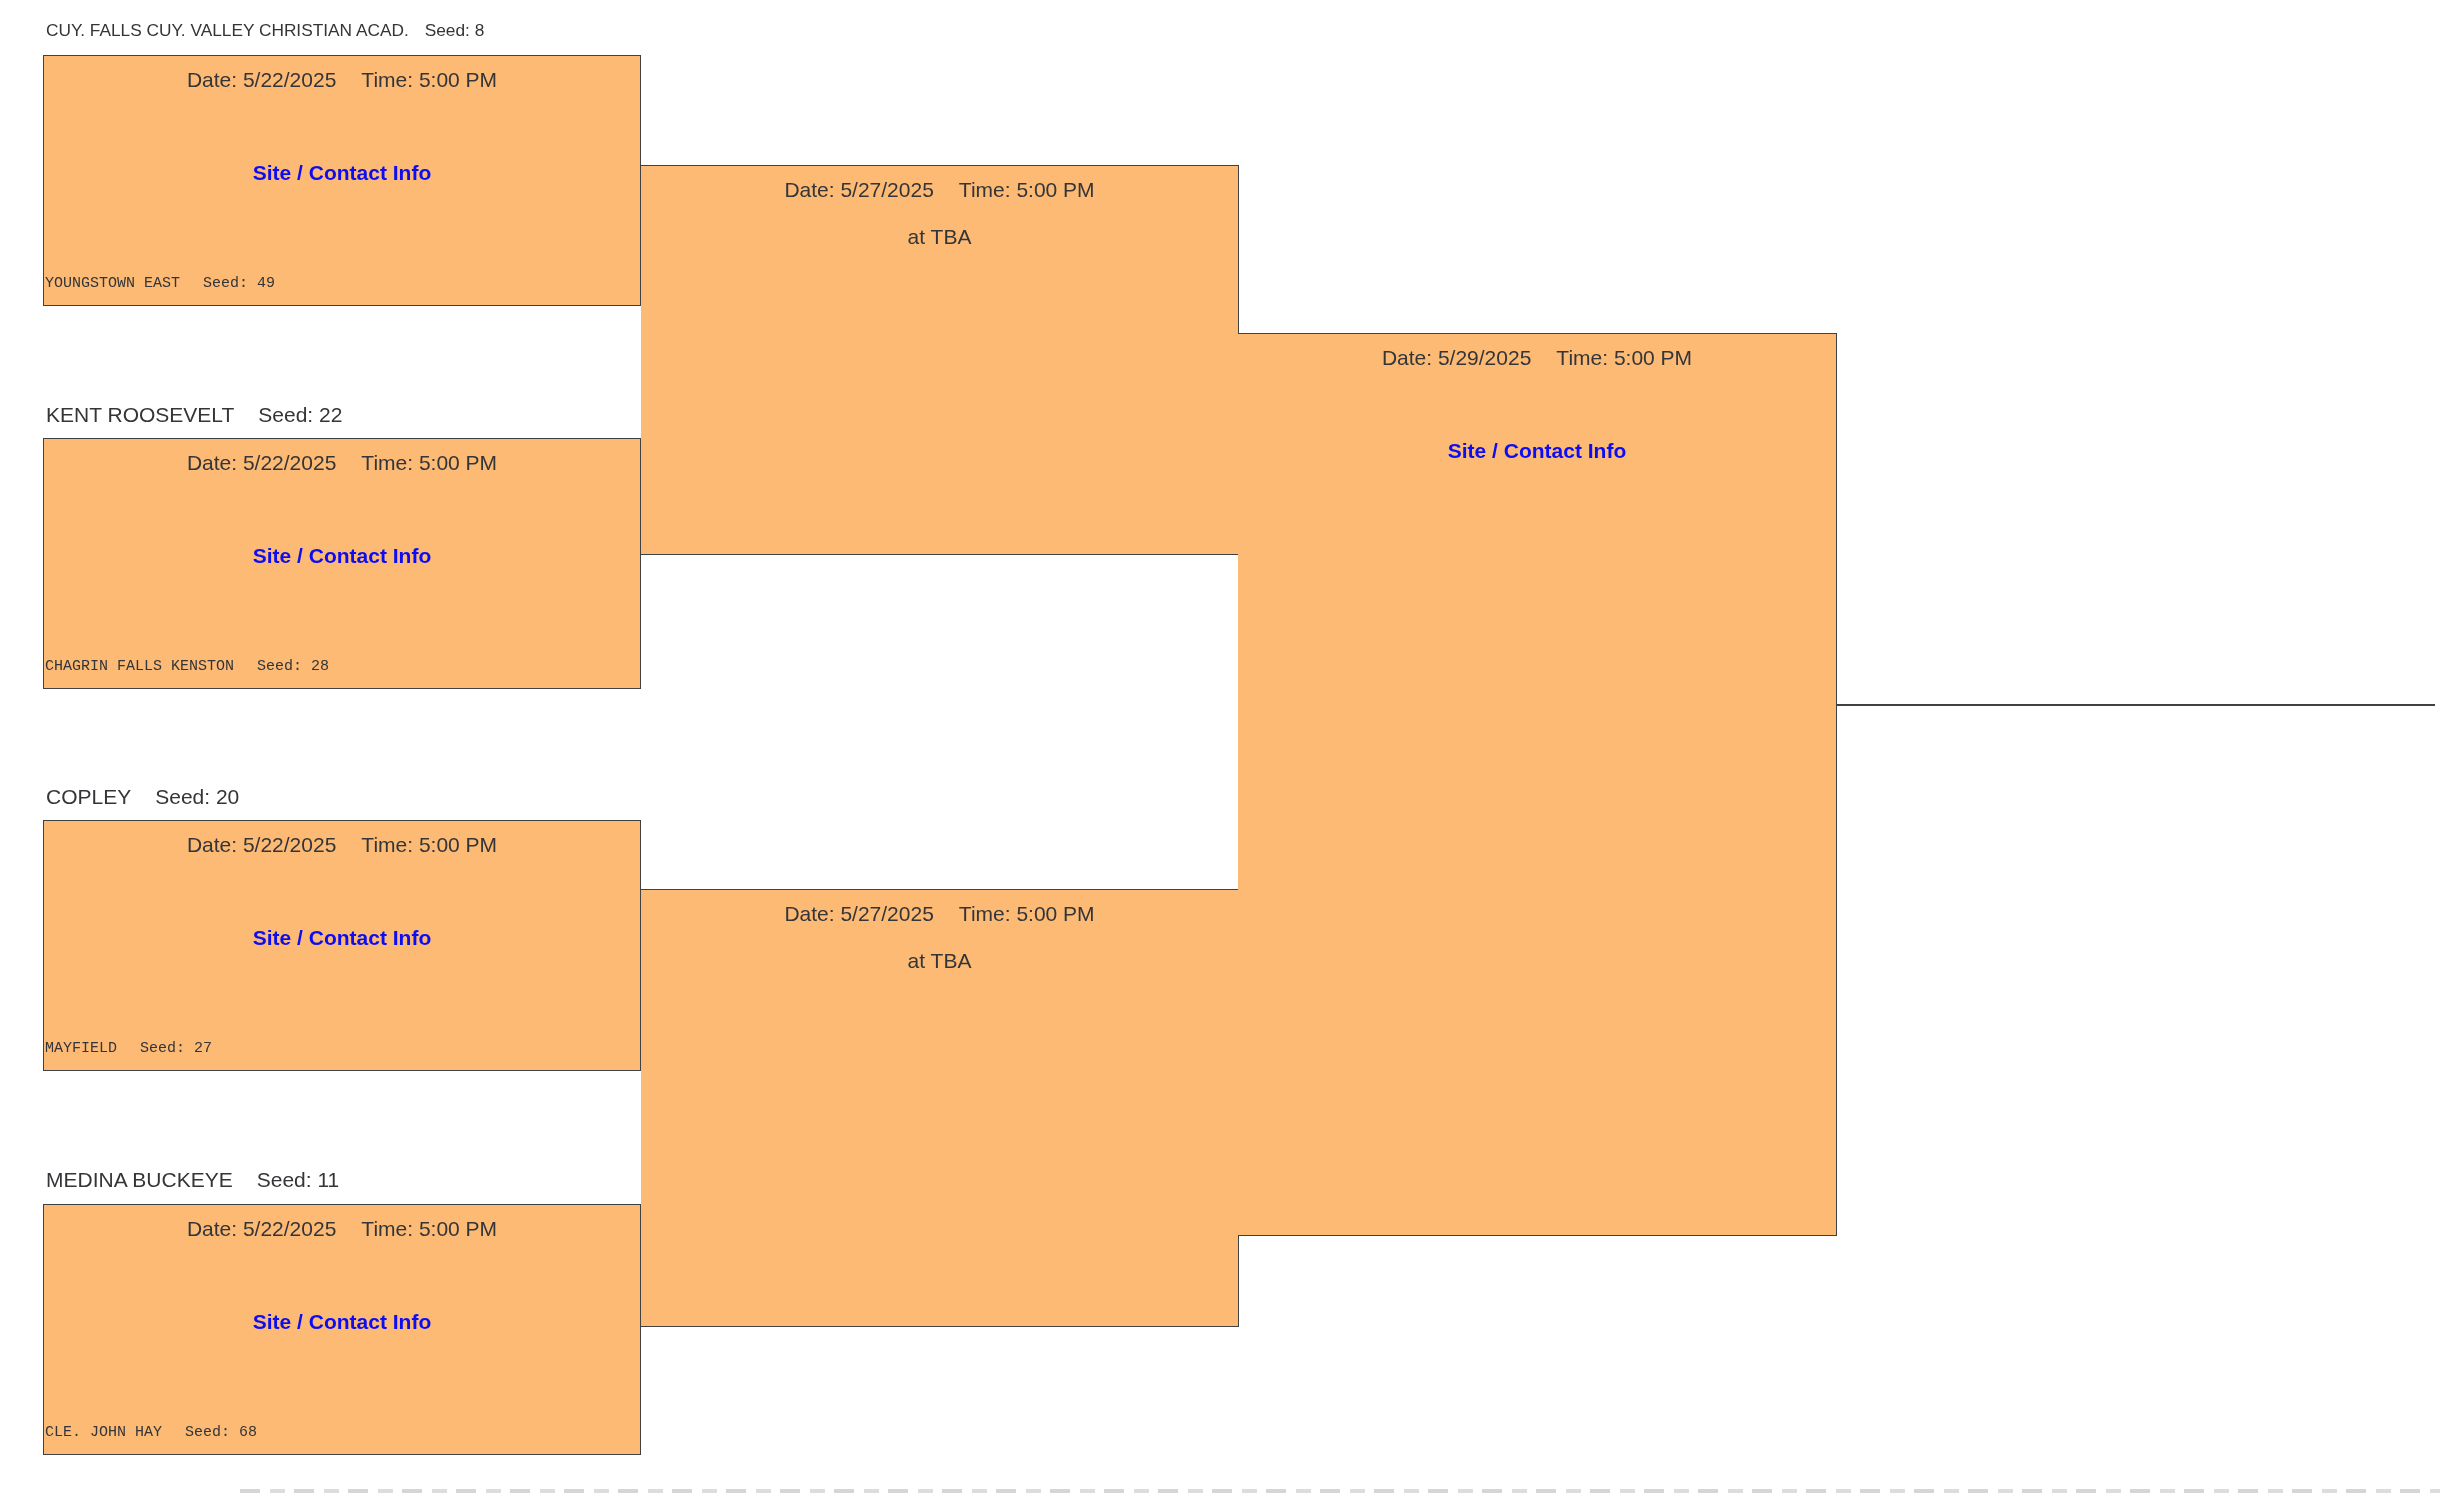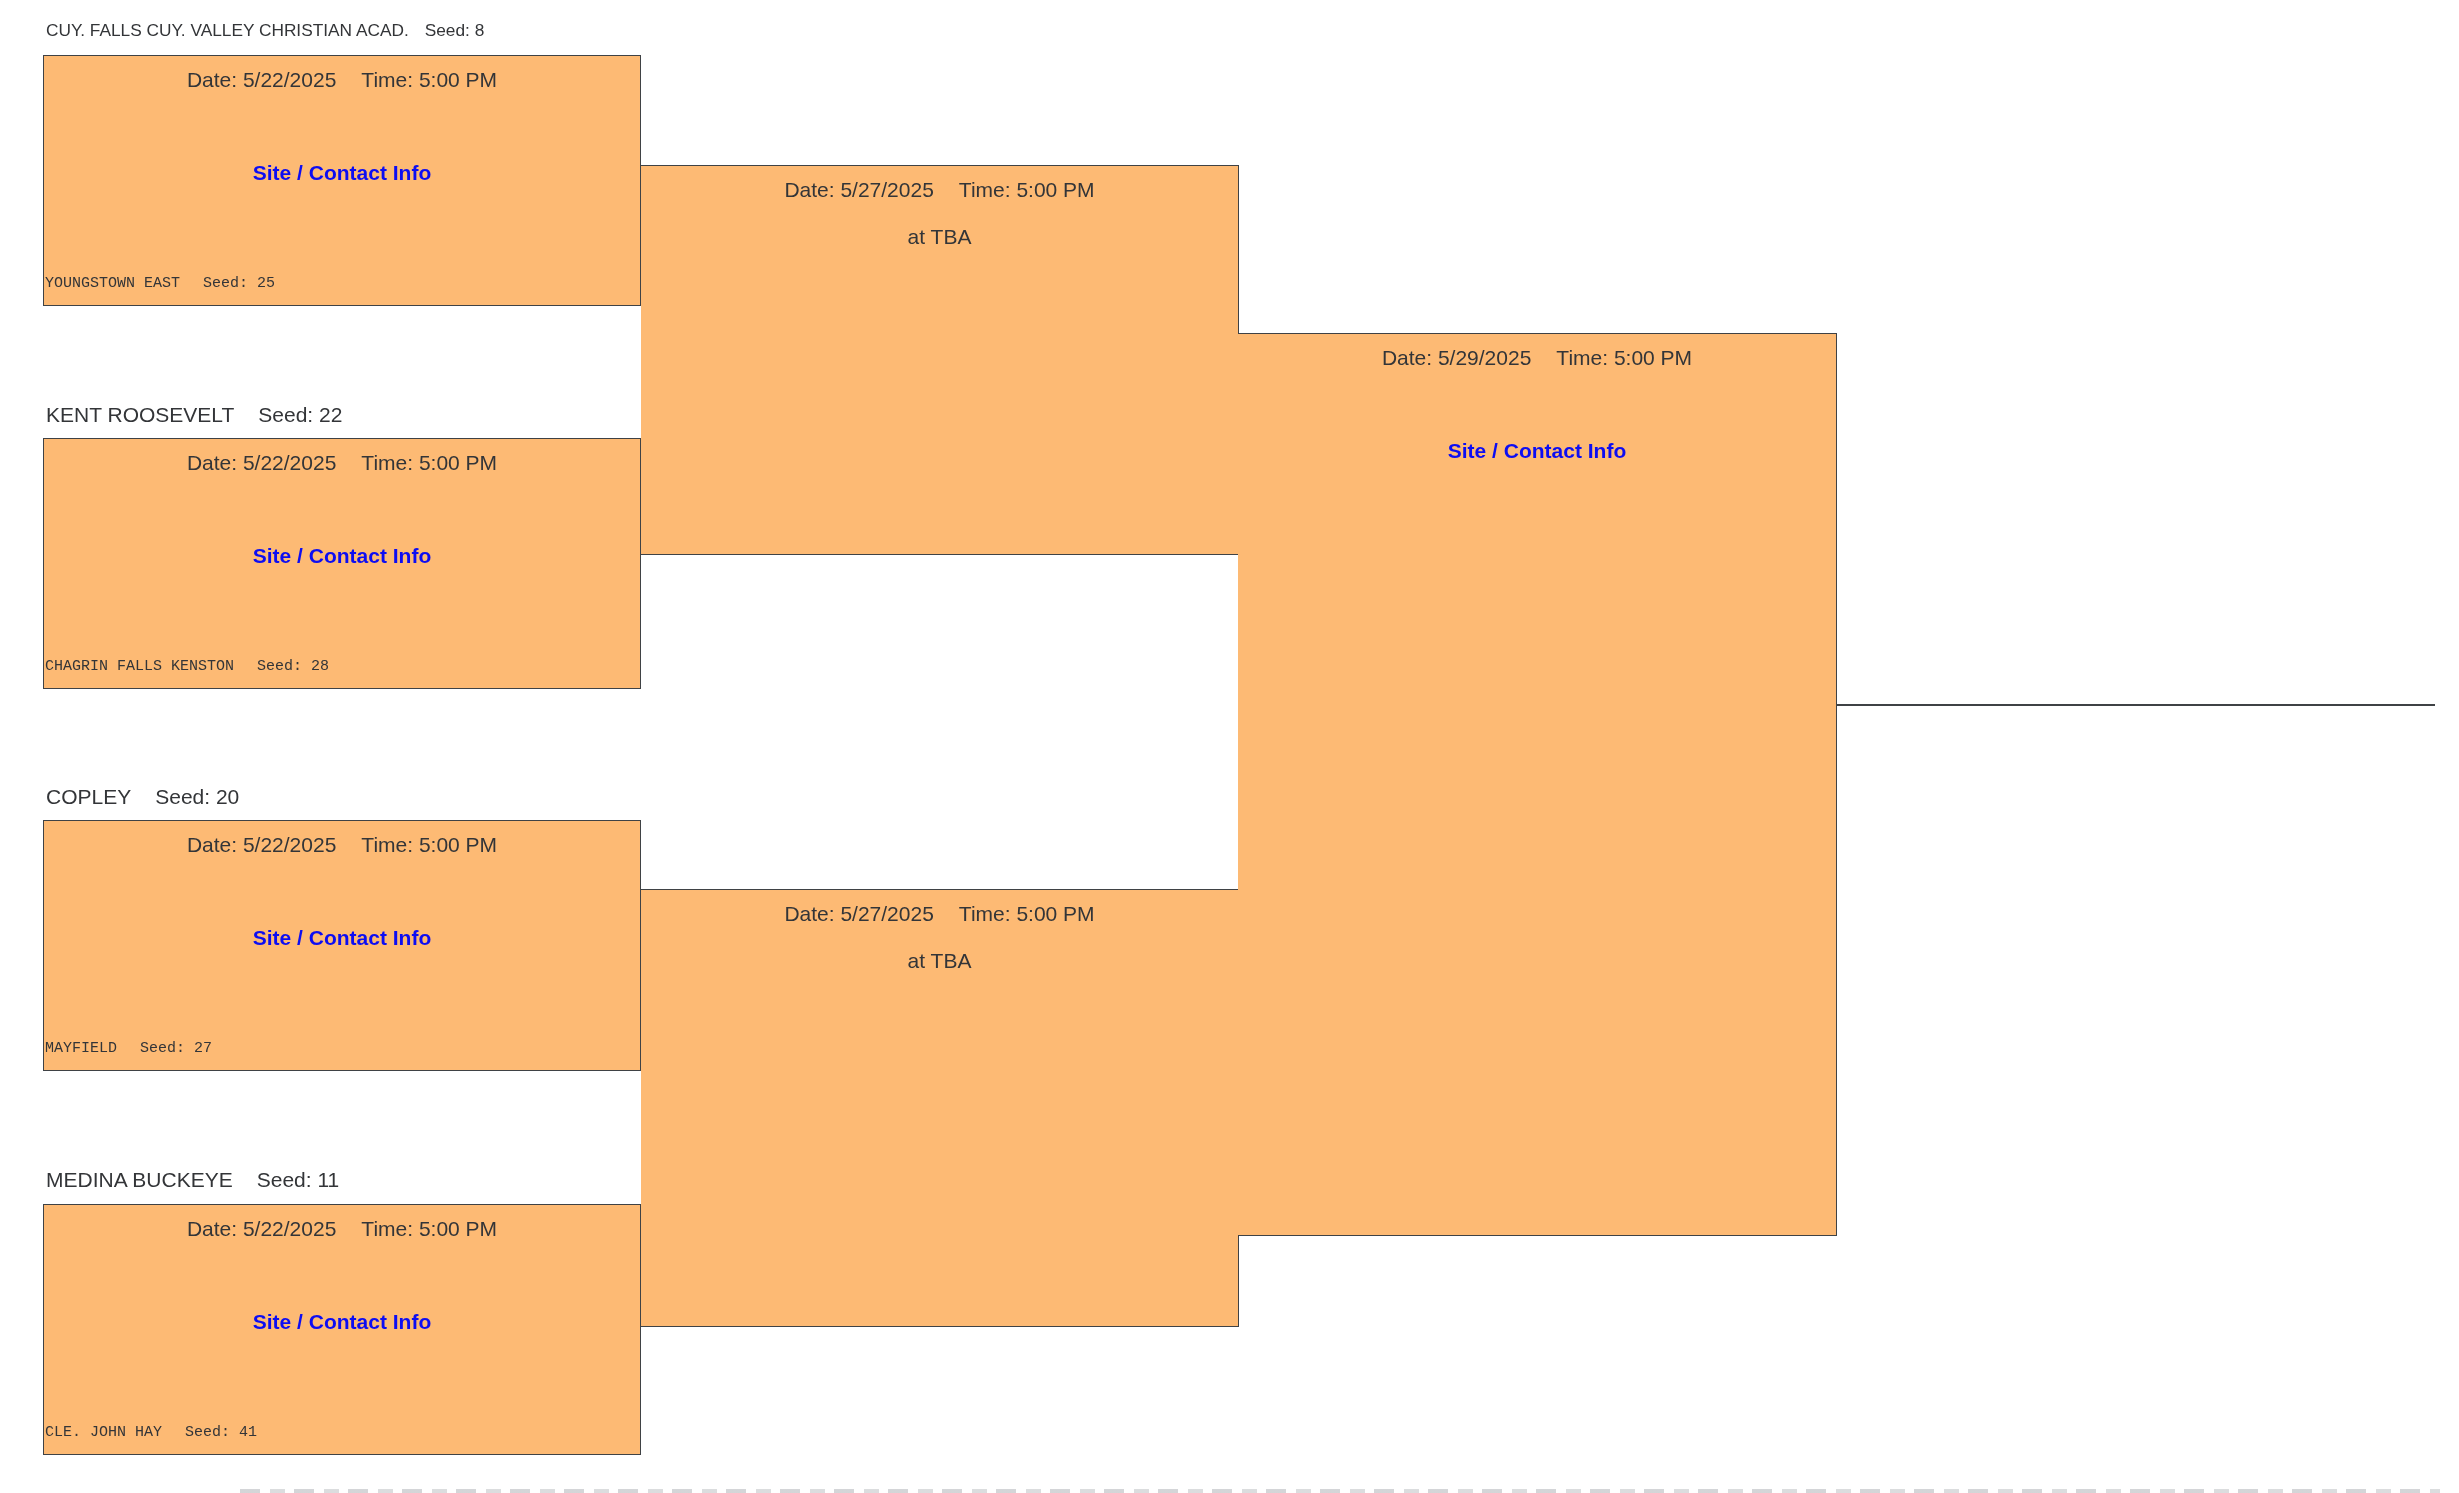--- a/index.html
+++ b/index.html
@@ -65,21 +65,21 @@
   <span>Seed: 8</span>
 </div>
 <div class="bx" id="box-r1m1">
   <div class="date-row">
     <span>Date: 5/22/2025</span>
     <span>Time: 5:00 PM</span>
   </div>
   <div class="site-link">Site / Contact Info</div>
   <div class="team-bottom-row">
     <span>YOUNGSTOWN EAST</span>
-    <span>Seed: 25</span>
+    <span>Seed: 49</span>
   </div>
 </div>
 
 <div class="team-above" id="label-r1m2">
   <span>KENT ROOSEVELT</span>
   <span>Seed: 22</span>
 </div>
 <div class="bx" id="box-r1m2">
   <div class="date-row">
     <span>Date: 5/22/2025</span>
@@ -113,21 +113,21 @@
   <span>Seed: 11</span>
 </div>
 <div class="bx" id="box-r1m4">
   <div class="date-row">
     <span>Date: 5/22/2025</span>
     <span>Time: 5:00 PM</span>
   </div>
   <div class="site-link">Site / Contact Info</div>
   <div class="team-bottom-row">
     <span>CLE. JOHN HAY</span>
-    <span>Seed: 41</span>
+    <span>Seed: 68</span>
   </div>
 </div>
 
 <div class="bx open-left" id="box-sf1">
   <div class="date-row">
     <span>Date: 5/27/2025</span>
     <span>Time: 5:00 PM</span>
   </div>
   <div class="tba-line">at TBA</div>
 </div>

